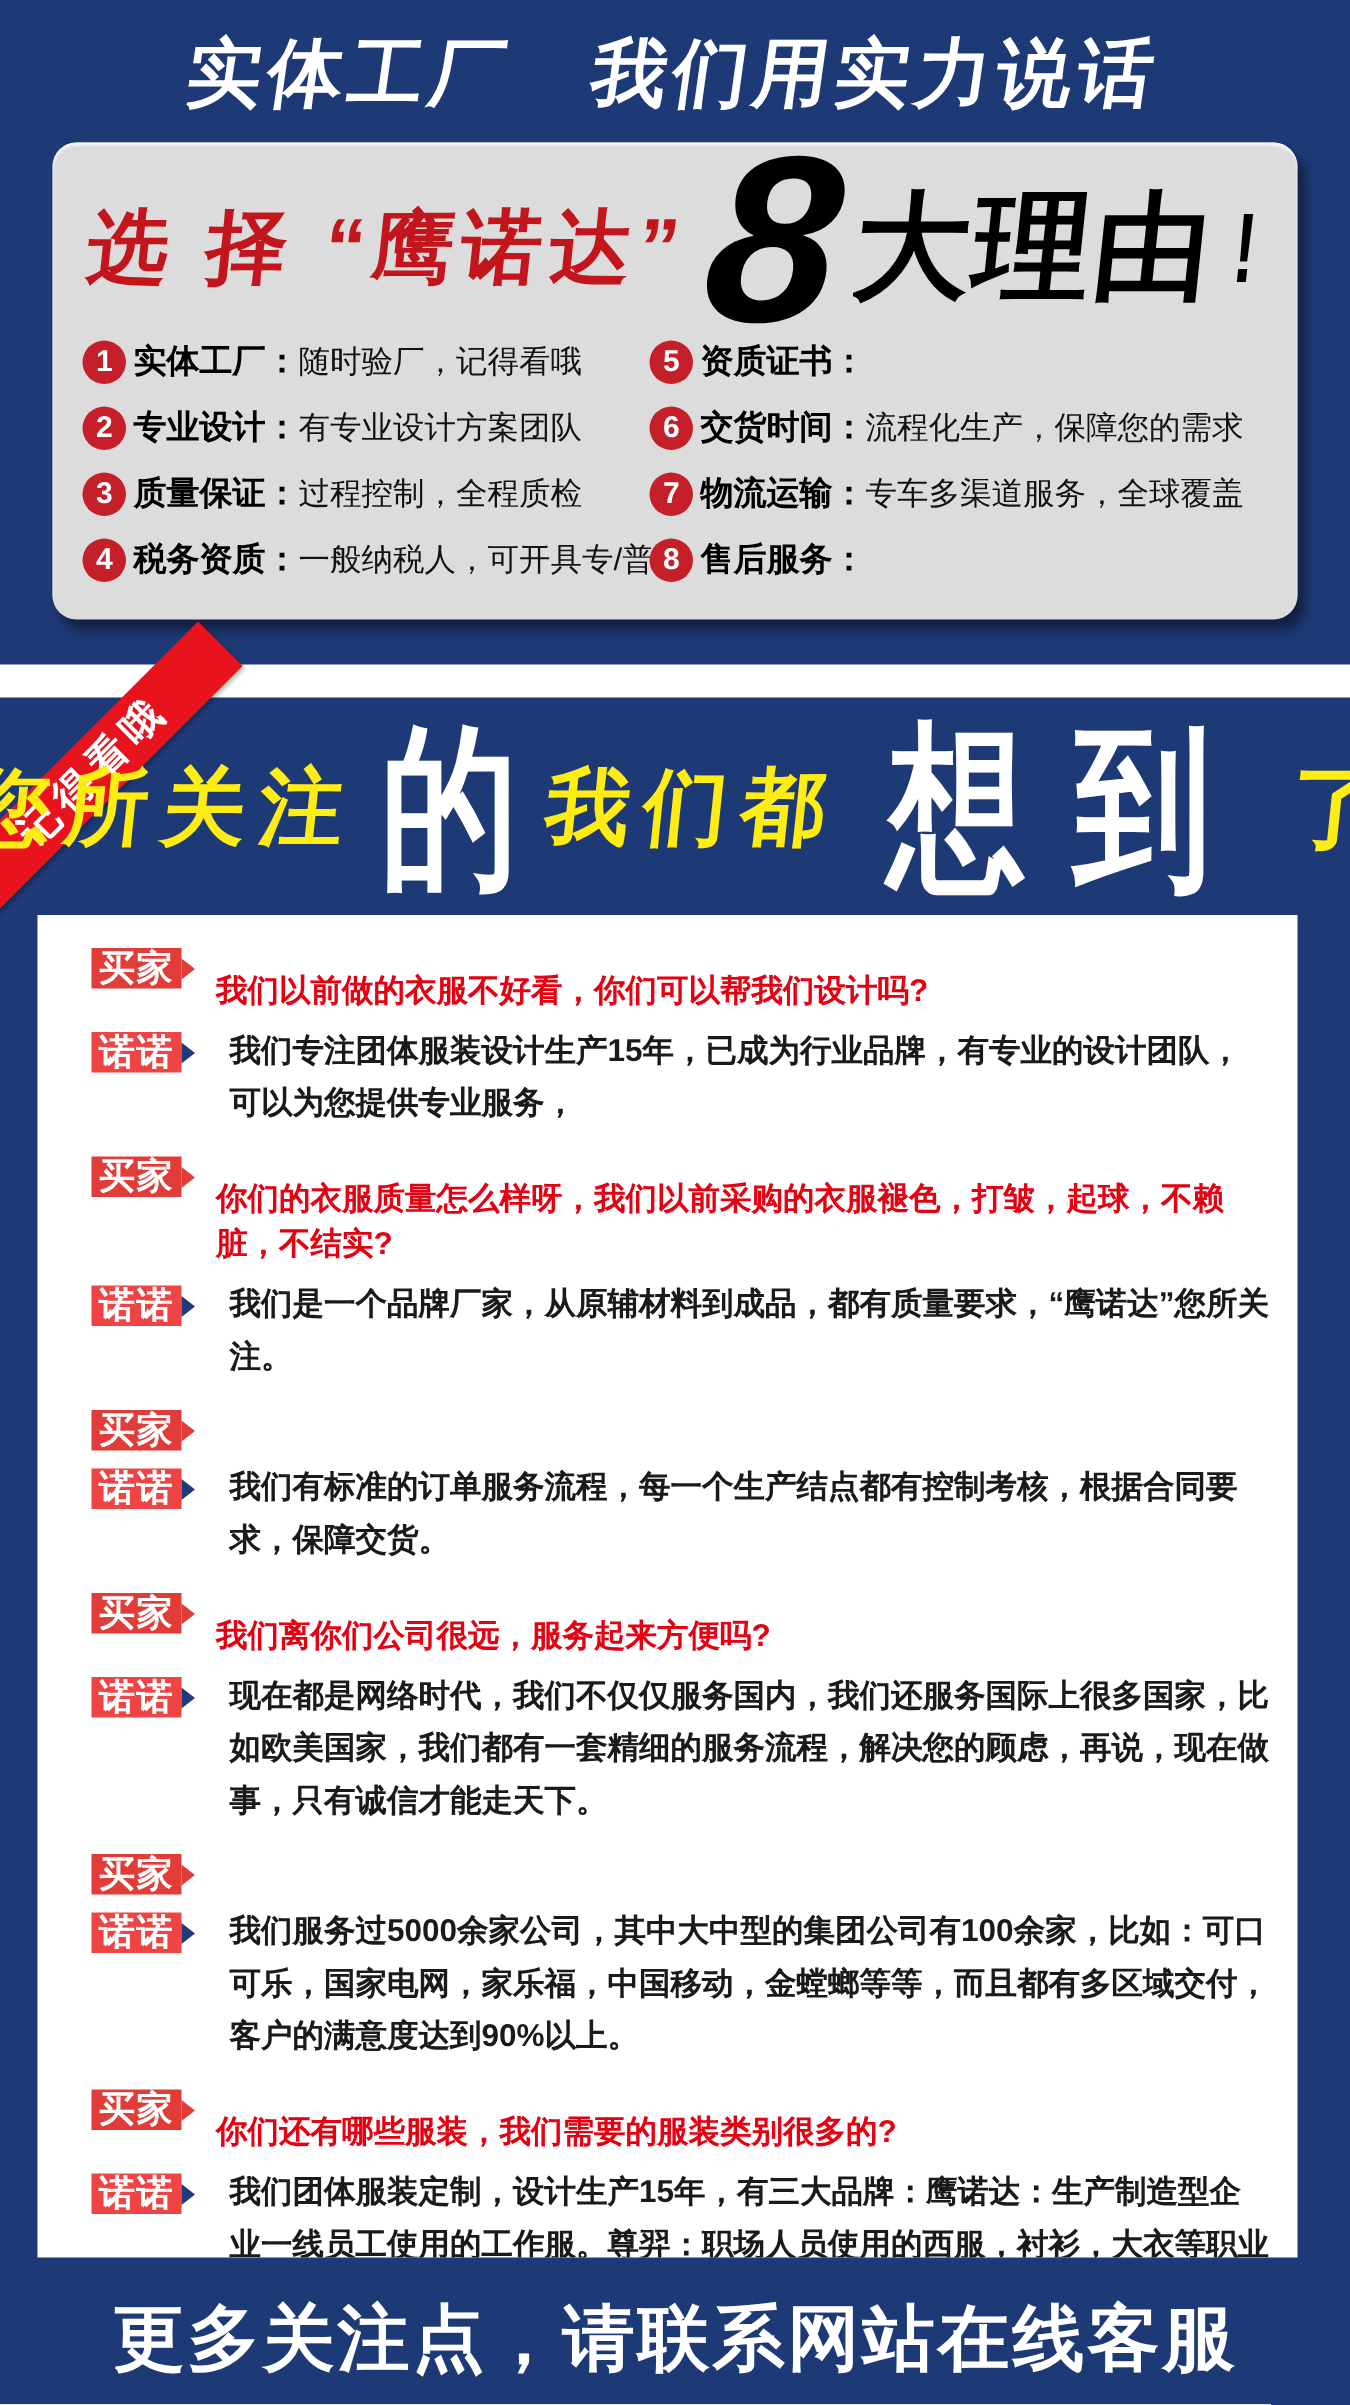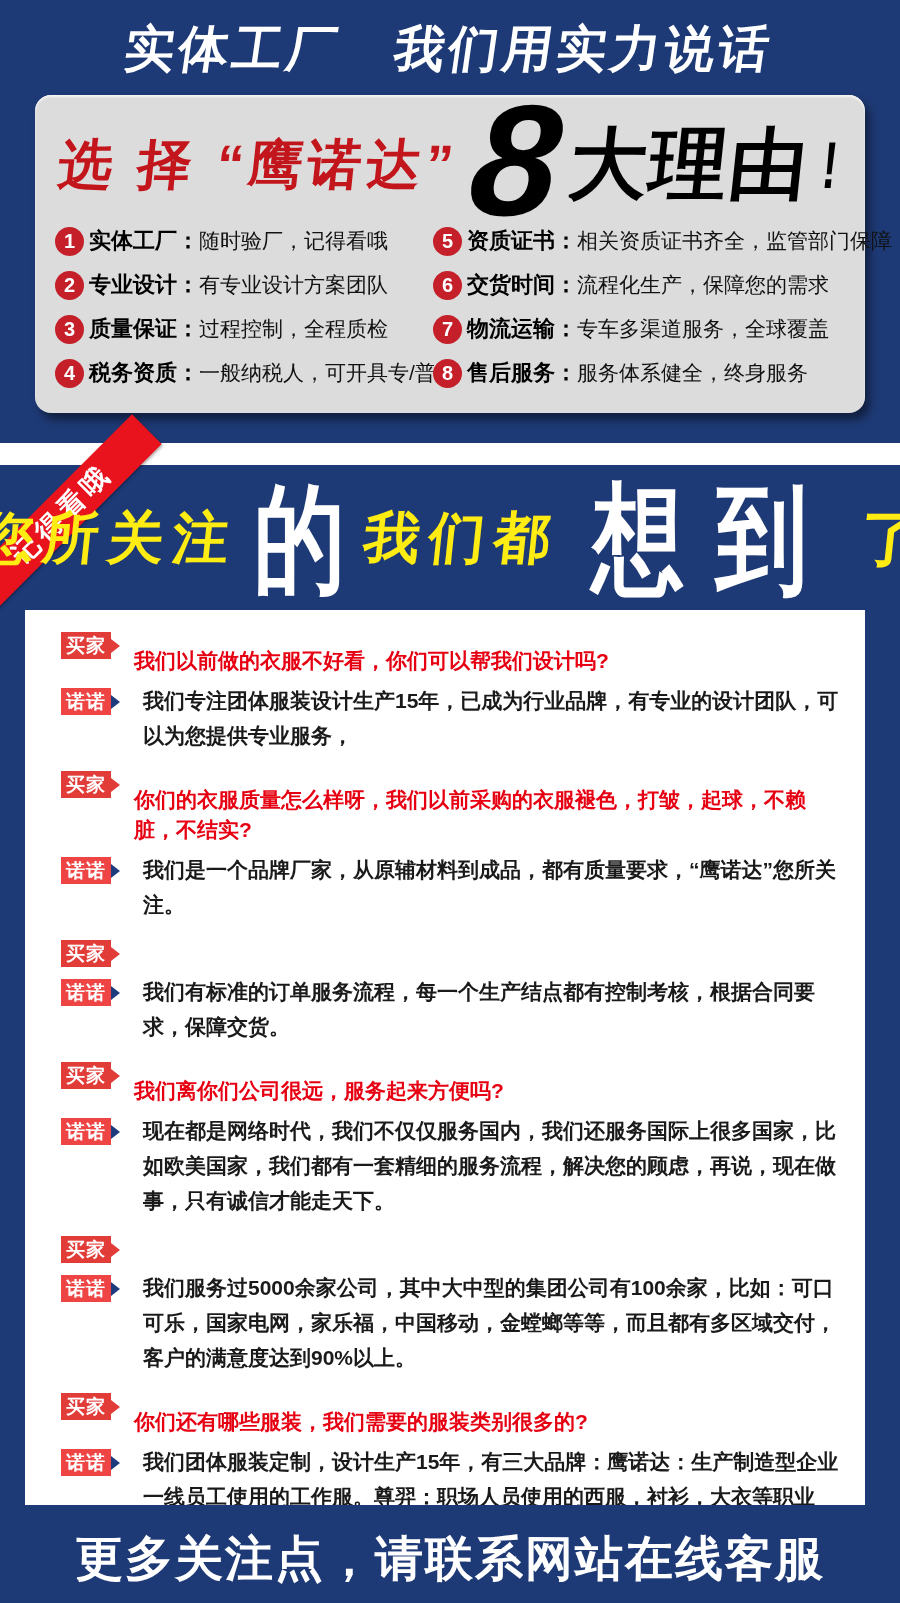--- a/index.html
+++ b/index.html
@@ -50,21 +50,21 @@
   .fh-sep{width:34px;}
   .fh-last{color:#ffec13;font-size:62px;font-weight:900;margin-left:16px;
            transform:skewX(-6deg);}
 
   .qa-panel{position:absolute;left:25px;right:35px;top:145px;bottom:98px;
             background:#ffffff;overflow:hidden;}
   .qa-list{padding:20px 18px 0 36px;}
   .qa-pair{margin-bottom:16px;}
   .qa-row{display:flex;align-items:flex-start;margin-bottom:10px;}
   .tag{display:flex;align-items:center;flex:0 0 auto;margin-top:2px;}
-  .tag-box{color:#ffffff;font-size:19px;font-weight:800;height:27px;line-height:27px;
+  .tag-box{color:#ffffff;font-size:24px;font-weight:800;height:27px;line-height:27px;
            padding:0 5px;letter-spacing:1px;}
   .tag-buyer .tag-box{background:#e23c39;}
   .tag-seller .tag-box{background:#ef4444;}
   .tag-arrow{width:0;height:0;border-top:7px solid transparent;
              border-bottom:7px solid transparent;}
   .tag-buyer .tag-arrow{border-left:9px solid #e23c39;}
   .tag-seller .tag-arrow{border-left:9px solid #1e3c7d;}
   .q-text{color:#e60012;font-size:21px;font-weight:700;margin-left:14px;
           line-height:30px;margin-top:16px;}
   .a-text{color:#1a1a1a;font-size:21px;font-weight:600;margin-left:23px;
@@ -107,36 +107,34 @@
           <span class="reason-desc">过程控制，全程质检</span>
         </div>
         <div class="reason">
           <span class="num-circle">4</span>
           <span class="reason-label">税务资质：</span>
           <span class="reason-desc">一般纳税人，可开具专/普票</span>
         </div>
         <div class="reason">
           <span class="num-circle">5</span>
           <span class="reason-label">资质证书：</span>
-          <span class="reason-desc">相关资质证书齐全，监管部门保障</span>
         </div>
         <div class="reason">
           <span class="num-circle">6</span>
           <span class="reason-label">交货时间：</span>
           <span class="reason-desc">流程化生产，保障您的需求</span>
         </div>
         <div class="reason">
           <span class="num-circle">7</span>
           <span class="reason-label">物流运输：</span>
           <span class="reason-desc">专车多渠道服务，全球覆盖</span>
         </div>
         <div class="reason">
           <span class="num-circle">8</span>
           <span class="reason-label">售后服务：</span>
-          <span class="reason-desc">服务体系健全，终身服务</span>
         </div>
       </div>
     </div>
   </div>
 
   <div class="gap"></div>
 
   <div class="section-focus">
     <div class="ribbon">记得看哦</div>
 

